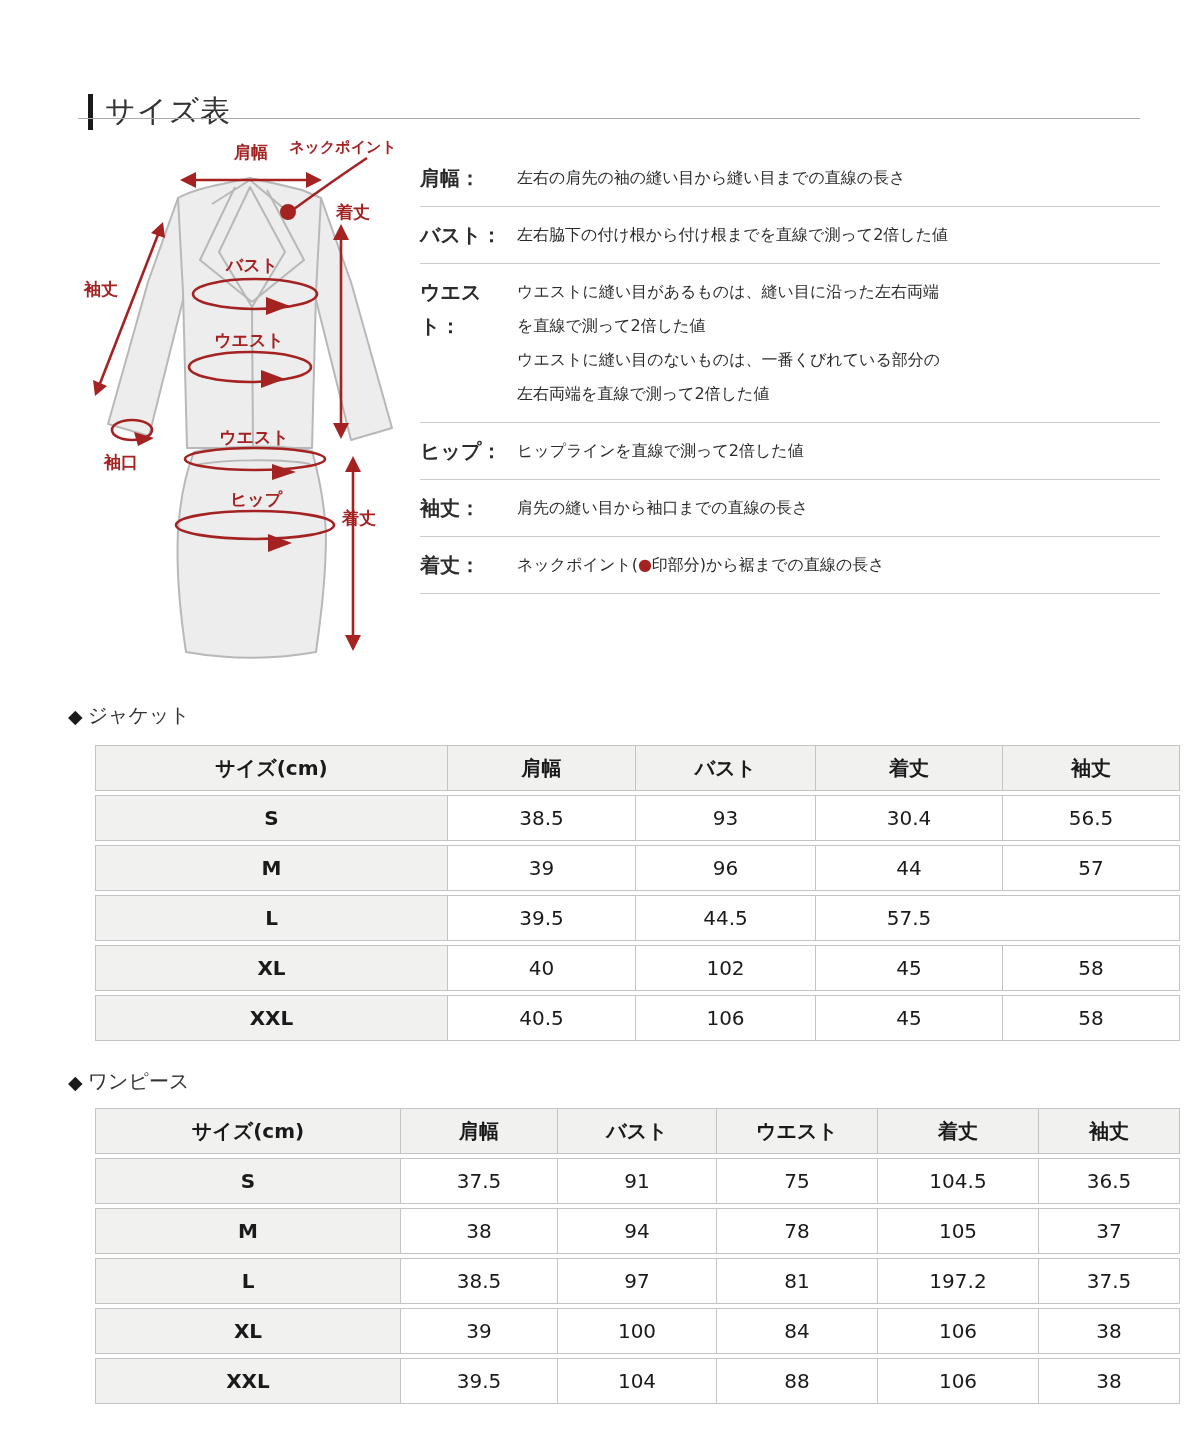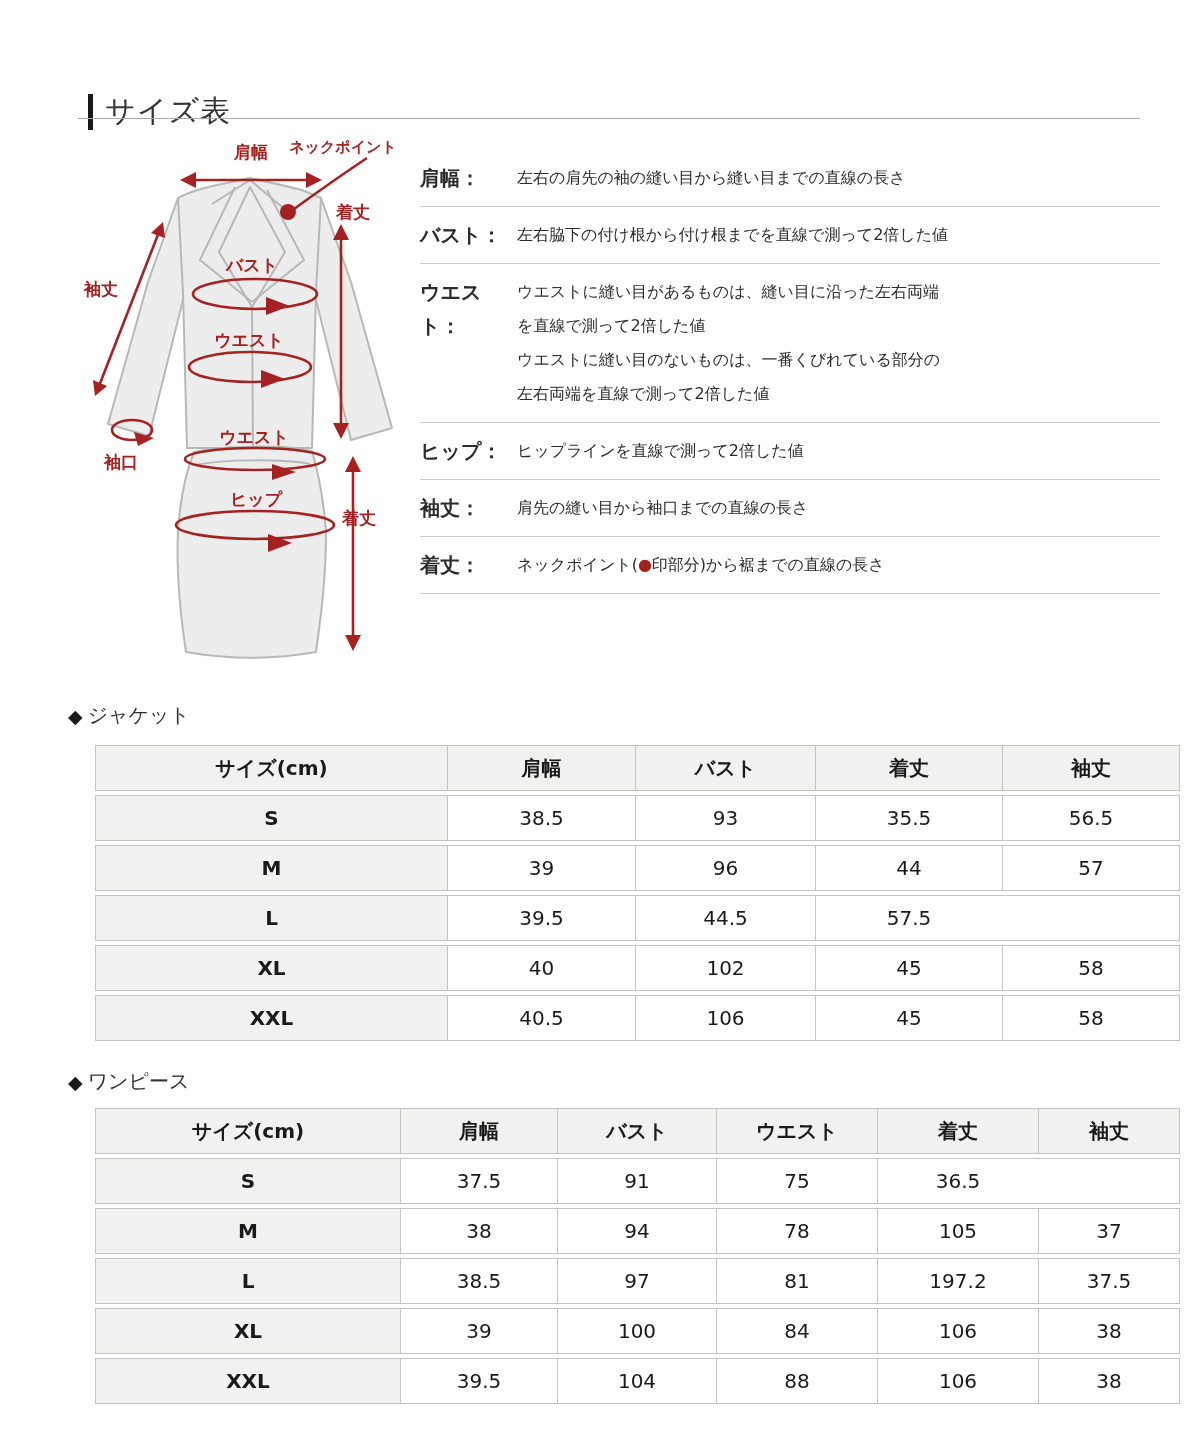--- a/index.html
+++ b/index.html
@@ -182,21 +182,21 @@
     <div class="tcell">サイズ(cm)</div>
     <div class="tcell">肩幅</div>
     <div class="tcell">バスト</div>
     <div class="tcell">着丈</div>
     <div class="tcell">袖丈</div>
   </div>
   <div class="trow jacket-grid">
     <div class="tcell size">S</div>
     <div class="tcell">38.5</div>
     <div class="tcell">93</div>
-    <div class="tcell">35.5</div>
+    <div class="tcell">30.4</div>
     <div class="tcell">56.5</div>
   </div>
   <div class="trow jacket-grid">
     <div class="tcell size">M</div>
     <div class="tcell">39</div>
     <div class="tcell">96</div>
     <div class="tcell">44</div>
     <div class="tcell">57</div>
   </div>
   <div class="trow jacket-grid">
@@ -233,20 +233,21 @@
     <div class="tcell">バスト</div>
     <div class="tcell">ウエスト</div>
     <div class="tcell">着丈</div>
     <div class="tcell">袖丈</div>
   </div>
   <div class="trow onepiece-grid">
     <div class="tcell size">S</div>
     <div class="tcell">37.5</div>
     <div class="tcell">91</div>
     <div class="tcell">75</div>
+    <div class="tcell">104.5</div>
     <div class="tcell">36.5</div>
   </div>
   <div class="trow onepiece-grid">
     <div class="tcell size">M</div>
     <div class="tcell">38</div>
     <div class="tcell">94</div>
     <div class="tcell">78</div>
     <div class="tcell">105</div>
     <div class="tcell">37</div>
   </div>

